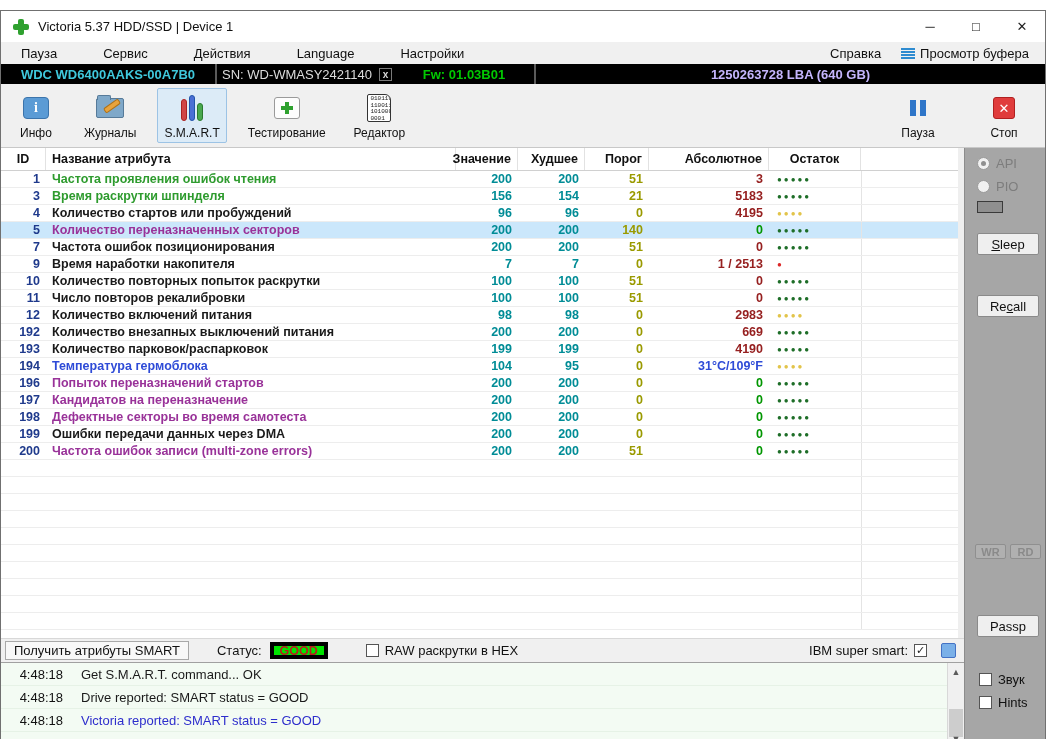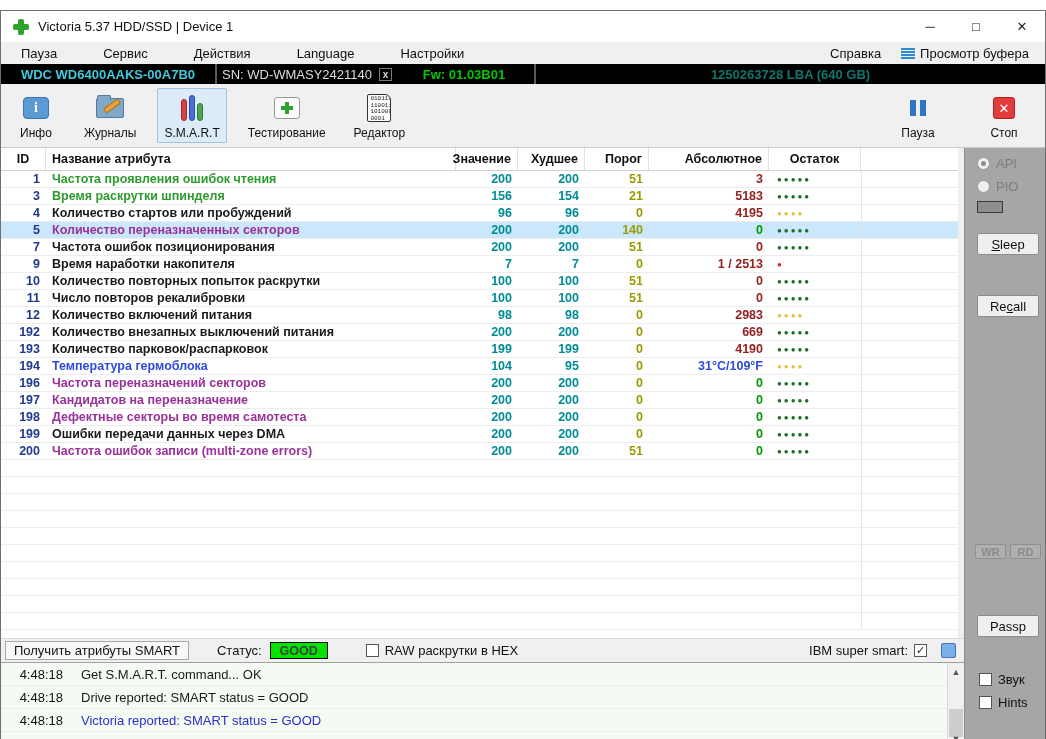--- a/index.html
+++ b/index.html
@@ -30,21 +30,21 @@
 
   
   .deviceband { height:20px; background:#000; display:flex; align-items:stretch; flex:0 0 auto; font-weight:bold; font-size:13px; }
   .seg { display:flex; align-items:center; justify-content:center; }
   .seg-sep { width:2px; background:#5a5a5a; }
   .seg-model { width:214px; color:#3fc8dc; }
   .seg-sn { width:160px; color:#dcdcdc; font-weight:normal; }
   .seg-x { width:17px; }
   .xbox { width:13px; height:13px; border:1px solid #7a7a7a; color:#d8d8d8; font-size:10px; line-height:11px; text-align:center; font-weight:bold; }
   .seg-fw { width:140px; color:#00c800; }
-  .seg-lba { flex:1; color:#0f766e; }
+  .seg-lba { flex:1; color:#c4b5fd; }
 
   
   .toolbar { height:64px; background:#f0f0f0; border-bottom:1px solid #c8c8c8; display:flex; align-items:flex-start; padding:4px 8px 0 8px; gap:14px; flex:0 0 auto; }
   .tool-btn { display:flex; flex-direction:column; align-items:center; gap:2px; padding:3px 6px 2px 6px; border:1px solid transparent; border-radius:2px; min-width:54px; }
   .tool-btn.active { background:#dcebf7; border-color:#9cc3e5; }
   .tool-label { font-size:12px; color:#111; }
   .tool-ico { width:34px; height:32px; display:flex; align-items:center; justify-content:center; position:relative; }
   .ico-info { width:26px; height:22px; background:#5b9bd5; border:1px solid #3c74ab; border-radius:4px; color:#fff; font-weight:bold; font-size:14px; display:flex; align-items:center; justify-content:center; font-family:"Liberation Serif",serif; }
   .ico-smart { display:flex; align-items:flex-end; gap:2px; height:26px; }
   .ico-smart i { width:6px; border-radius:3px; display:block; }
@@ -96,21 +96,21 @@
   .side-btn { position:absolute; left:12px; width:62px; height:22px; background:#efefef; border:1px solid #8a8a8a; border-radius:2px; display:flex; align-items:center; justify-content:center; color:#111; font-size:13px; }
   .side-btn u { text-decoration:underline; }
   .mini-btn { position:absolute; width:31px; height:15px; background:#b0b0b0; border:1px solid #8f8f8f; border-radius:2px; color:#8a8a8a; font-weight:bold; font-size:11px; display:flex; align-items:center; justify-content:center; }
   .chk-row { position:absolute; left:14px; display:flex; align-items:center; gap:6px; color:#111; }
   .chk { width:13px; height:13px; background:#fff; border:1px solid #555; display:flex; align-items:center; justify-content:center; font-size:11px; color:#222; }
 
   
   .statusbar { height:24px; background:#f0f0f0; border-top:1px solid #d8d8d8; display:flex; align-items:center; padding:0 4px; flex:0 0 auto; font-size:13px; }
   .get-smart-btn { height:19px; padding:0 8px; background:#f8f8f8; border:1px solid #a8a8a8; color:#111; display:flex; align-items:center; }
   .status-label { margin-left:28px; color:#111; }
-  .good-badge { margin-left:8px; width:58px; height:17px; background:#00e400; border:1px solid #000000; color:#404040; font-weight:bold; display:flex; align-items:center; justify-content:center; font-size:12.5px; }
+  .good-badge { margin-left:8px; width:58px; height:17px; background:#00e400; border:4px solid #000000; color:#b91c1c; font-weight:bold; display:flex; align-items:center; justify-content:center; font-size:12.5px; }
   .raw-hex { margin-left:38px; display:flex; align-items:center; gap:6px; color:#111; }
   .ibm-group { margin-left:auto; display:flex; align-items:center; gap:6px; color:#111; margin-right:4px; }
   .blue-sq { width:15px; height:15px; background:#7ab0e8; border:1px solid #4472c4; border-radius:2px; margin-left:8px; }
 
   
   .logarea { flex:1; background:#f3fbf3; border-top:1px solid #a0a0a0; display:flex; min-height:0; }
   .log-list { flex:1; }
   .log-row { height:23px; display:flex; align-items:center; border-bottom:1px solid #e6f2e6; font-size:13px; }
   .log-time { width:62px; text-align:right; color:#111; }
   .log-text { margin-left:18px; }
@@ -348,21 +348,21 @@
               <div class="c-name" style="color: rgb(46, 75, 215);">Температура гермоблока</div>
               <div class="c-num" style="color: rgb(0, 140, 150);">104</div>
               <div class="c-num" style="color: rgb(0, 140, 150);">95</div>
               <div class="c-num" style="color: rgb(154, 154, 0);">0</div>
               <div class="c-num" style="color: rgb(46, 75, 215);">31°C/109°F</div>
               <div class="c-dots" style="color: rgb(226, 196, 74);">●●●●</div>
               <div class="c-fill"></div>
             </div>
             <div class="trow">
               <div class="c-id">196</div>
-              <div class="c-name" style="color: rgb(153, 50, 153);">Частота переназначений секторов</div>
+              <div class="c-name" style="color: rgb(153, 50, 153);">Попыток переназначений стартов</div>
               <div class="c-num" style="color: rgb(0, 140, 150);">200</div>
               <div class="c-num" style="color: rgb(0, 140, 150);">200</div>
               <div class="c-num" style="color: rgb(154, 154, 0);">0</div>
               <div class="c-num" style="color: rgb(0, 150, 0);">0</div>
               <div class="c-dots" style="color: rgb(30, 110, 40);">●●●●●</div>
               <div class="c-fill"></div>
             </div>
             <div class="trow">
               <div class="c-id">197</div>
               <div class="c-name" style="color: rgb(153, 50, 153);">Кандидатов на переназначение</div>

